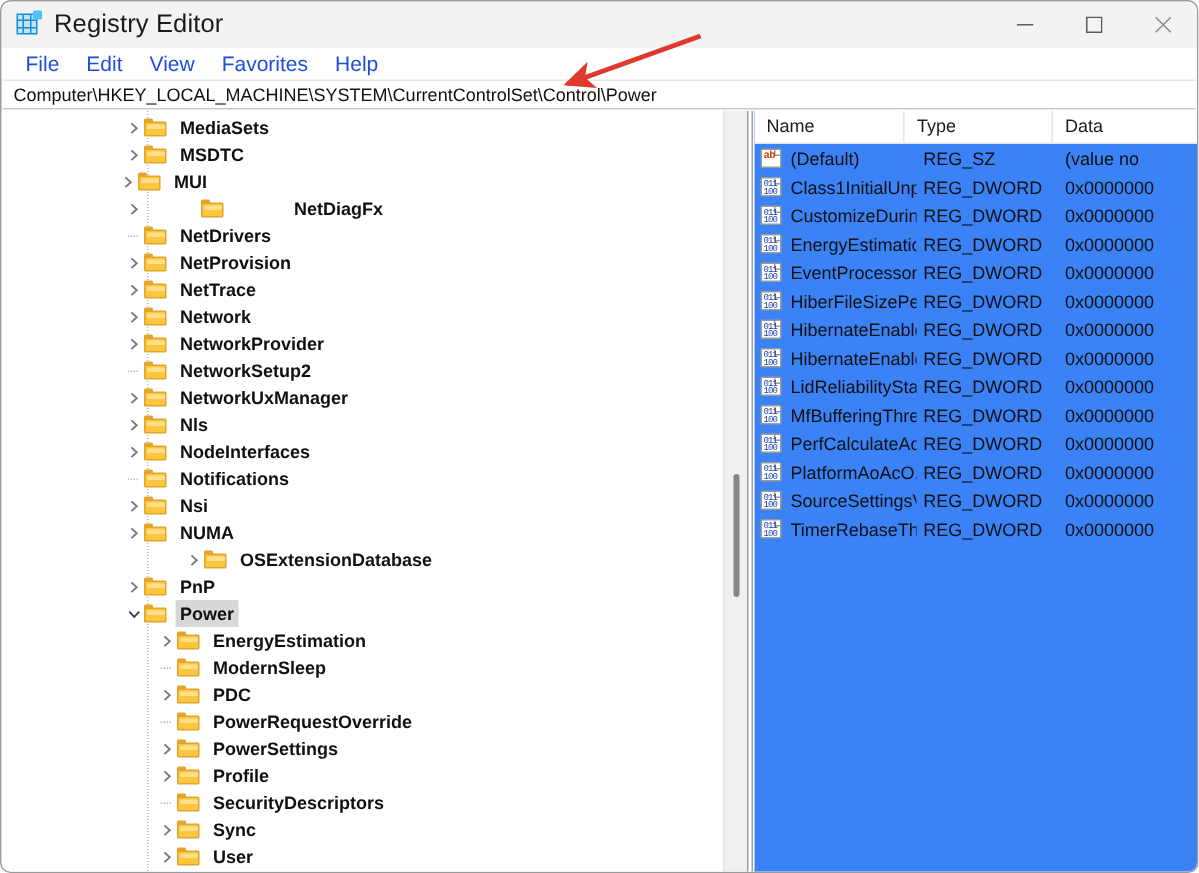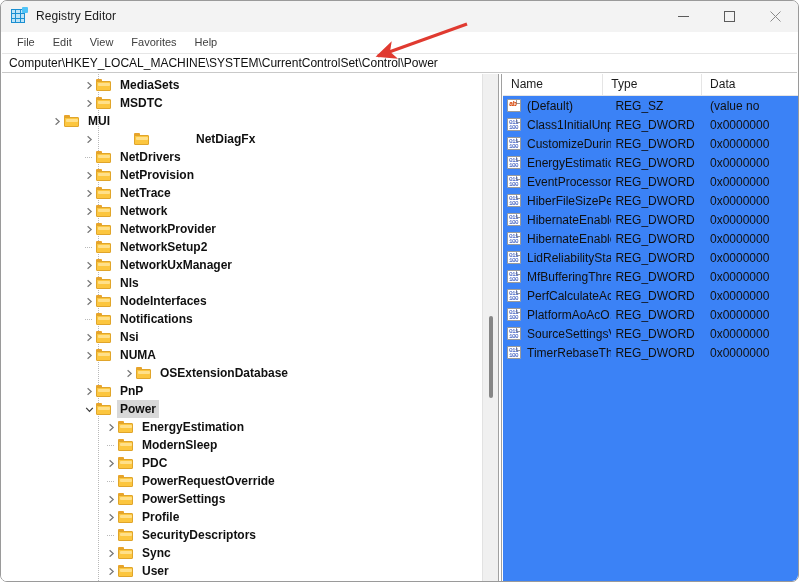--- a/index.html
+++ b/index.html
@@ -45,21 +45,21 @@
     padding: 1px;
   }
   #app-icon .grid i { background: #bfe4f7; display:block; }
   #app-icon .spark {
     position: absolute; right: -1px; top: -1px;
     width: 6px; height: 6px;
     background: #4fc3f7;
     border-radius: 1px;
   }
   #title-text {
-    font-size: 12px;
+    font-size: 17px;
     color: #1b1b1b;
     letter-spacing: 0.1px;
   }
   #winbtns {
     position: absolute; right: 0; top: 0;
     height: 31px;
     display: flex;
   }
   .winbtn {
     width: 46px; height: 31px;
@@ -70,22 +70,22 @@
 
   
   #menubar {
     height: 21px;
     background: #ffffff;
     display: flex;
     align-items: center;
     padding-left: 7px;
   }
   .menu-item {
-    font-size: 11px;
-    color: #404040;
+    font-size: 14px;
+    color: #1d4ed8;
     padding: 2px 9px;
     line-height: 15px;
     white-space: nowrap;
   }
 
   
   #addressbar {
     height: 20px;
     margin: 0 1px 0 1px;
     background: #ffffff;
@@ -367,21 +367,21 @@
               <svg width="9" height="9" viewBox="0 0 9 9">
                 <path d="M2.6,1.2 L6.2,4.5 L2.6,7.8" fill="none" stroke="#767676" stroke-width="1.2"></path>
               </svg>
             </span>
             <span class="folder">
               <span class="tab"></span>
               <span class="body"></span>
             </span>
             <span class="tlabel">MSDTC</span>
           </div>
-          <div class="trow" style="padding-left: 48px;">
+          <div class="trow" style="padding-left: 76px;">
             <span class="twist">
               <svg width="9" height="9" viewBox="0 0 9 9">
                 <path d="M2.6,1.2 L6.2,4.5 L2.6,7.8" fill="none" stroke="#767676" stroke-width="1.2"></path>
               </svg>
             </span>
             <span class="folder">
               <span class="tab"></span>
               <span class="body"></span>
             </span>
             <span class="tlabel">MUI</span>

